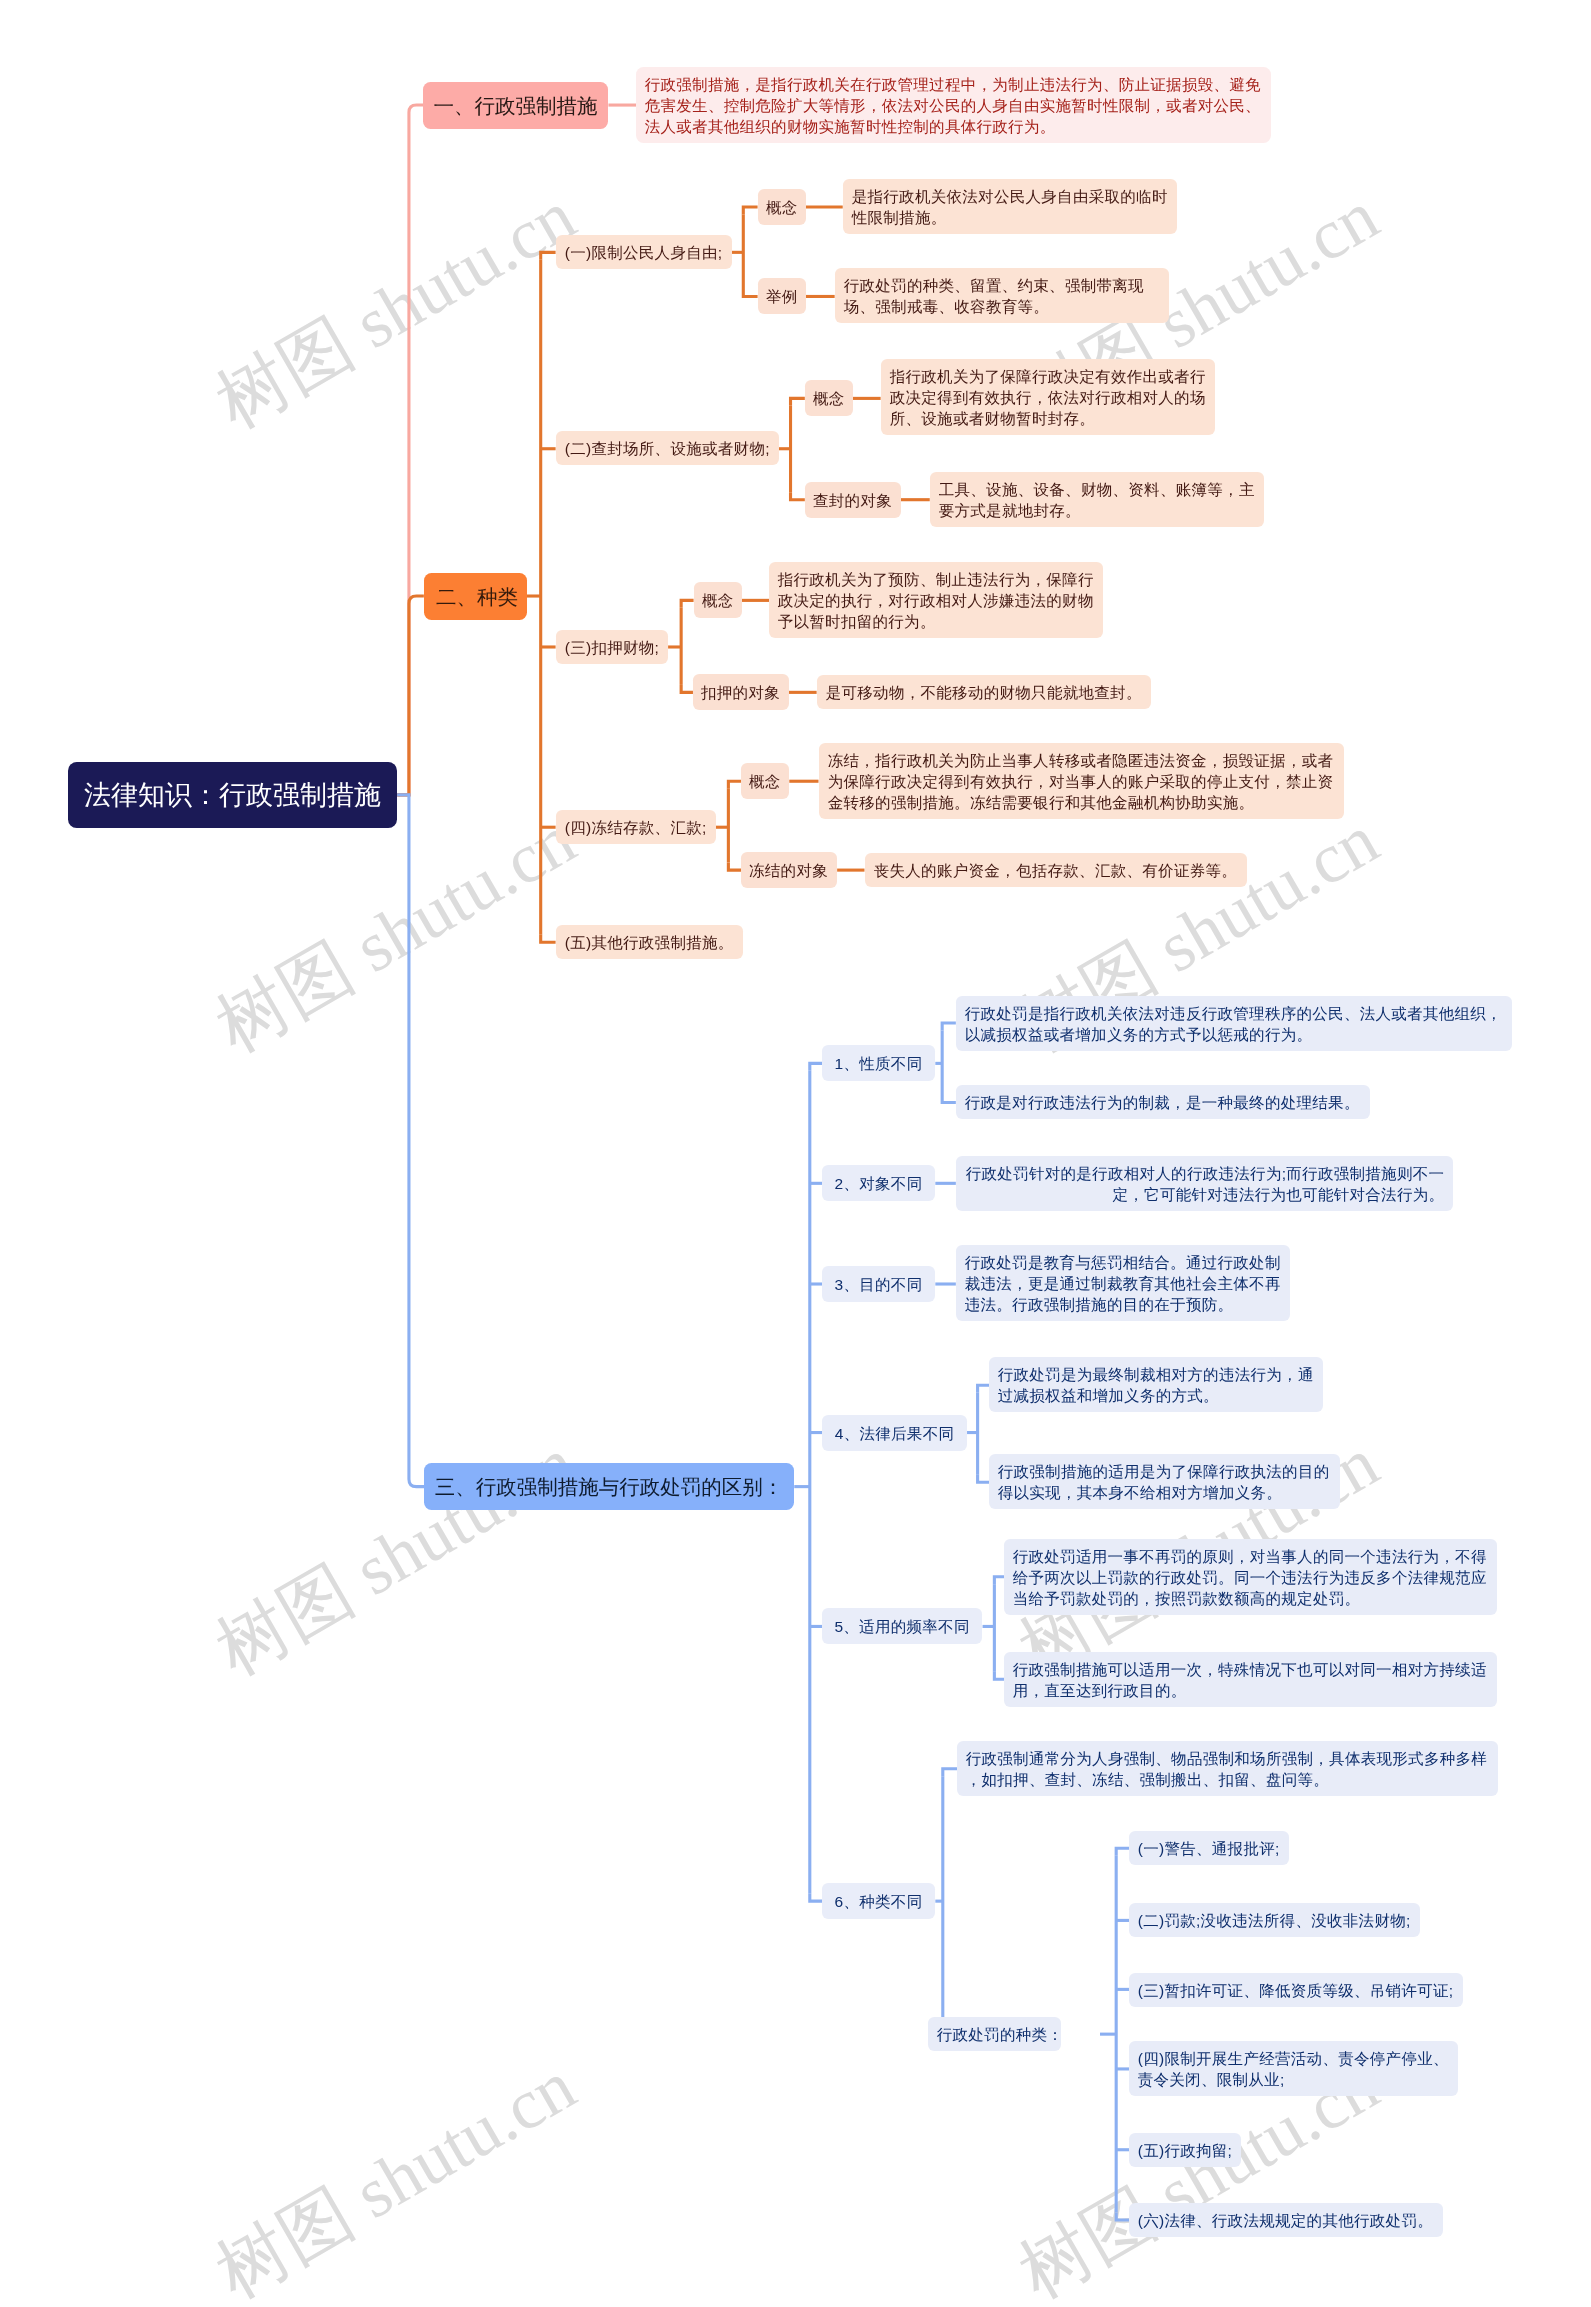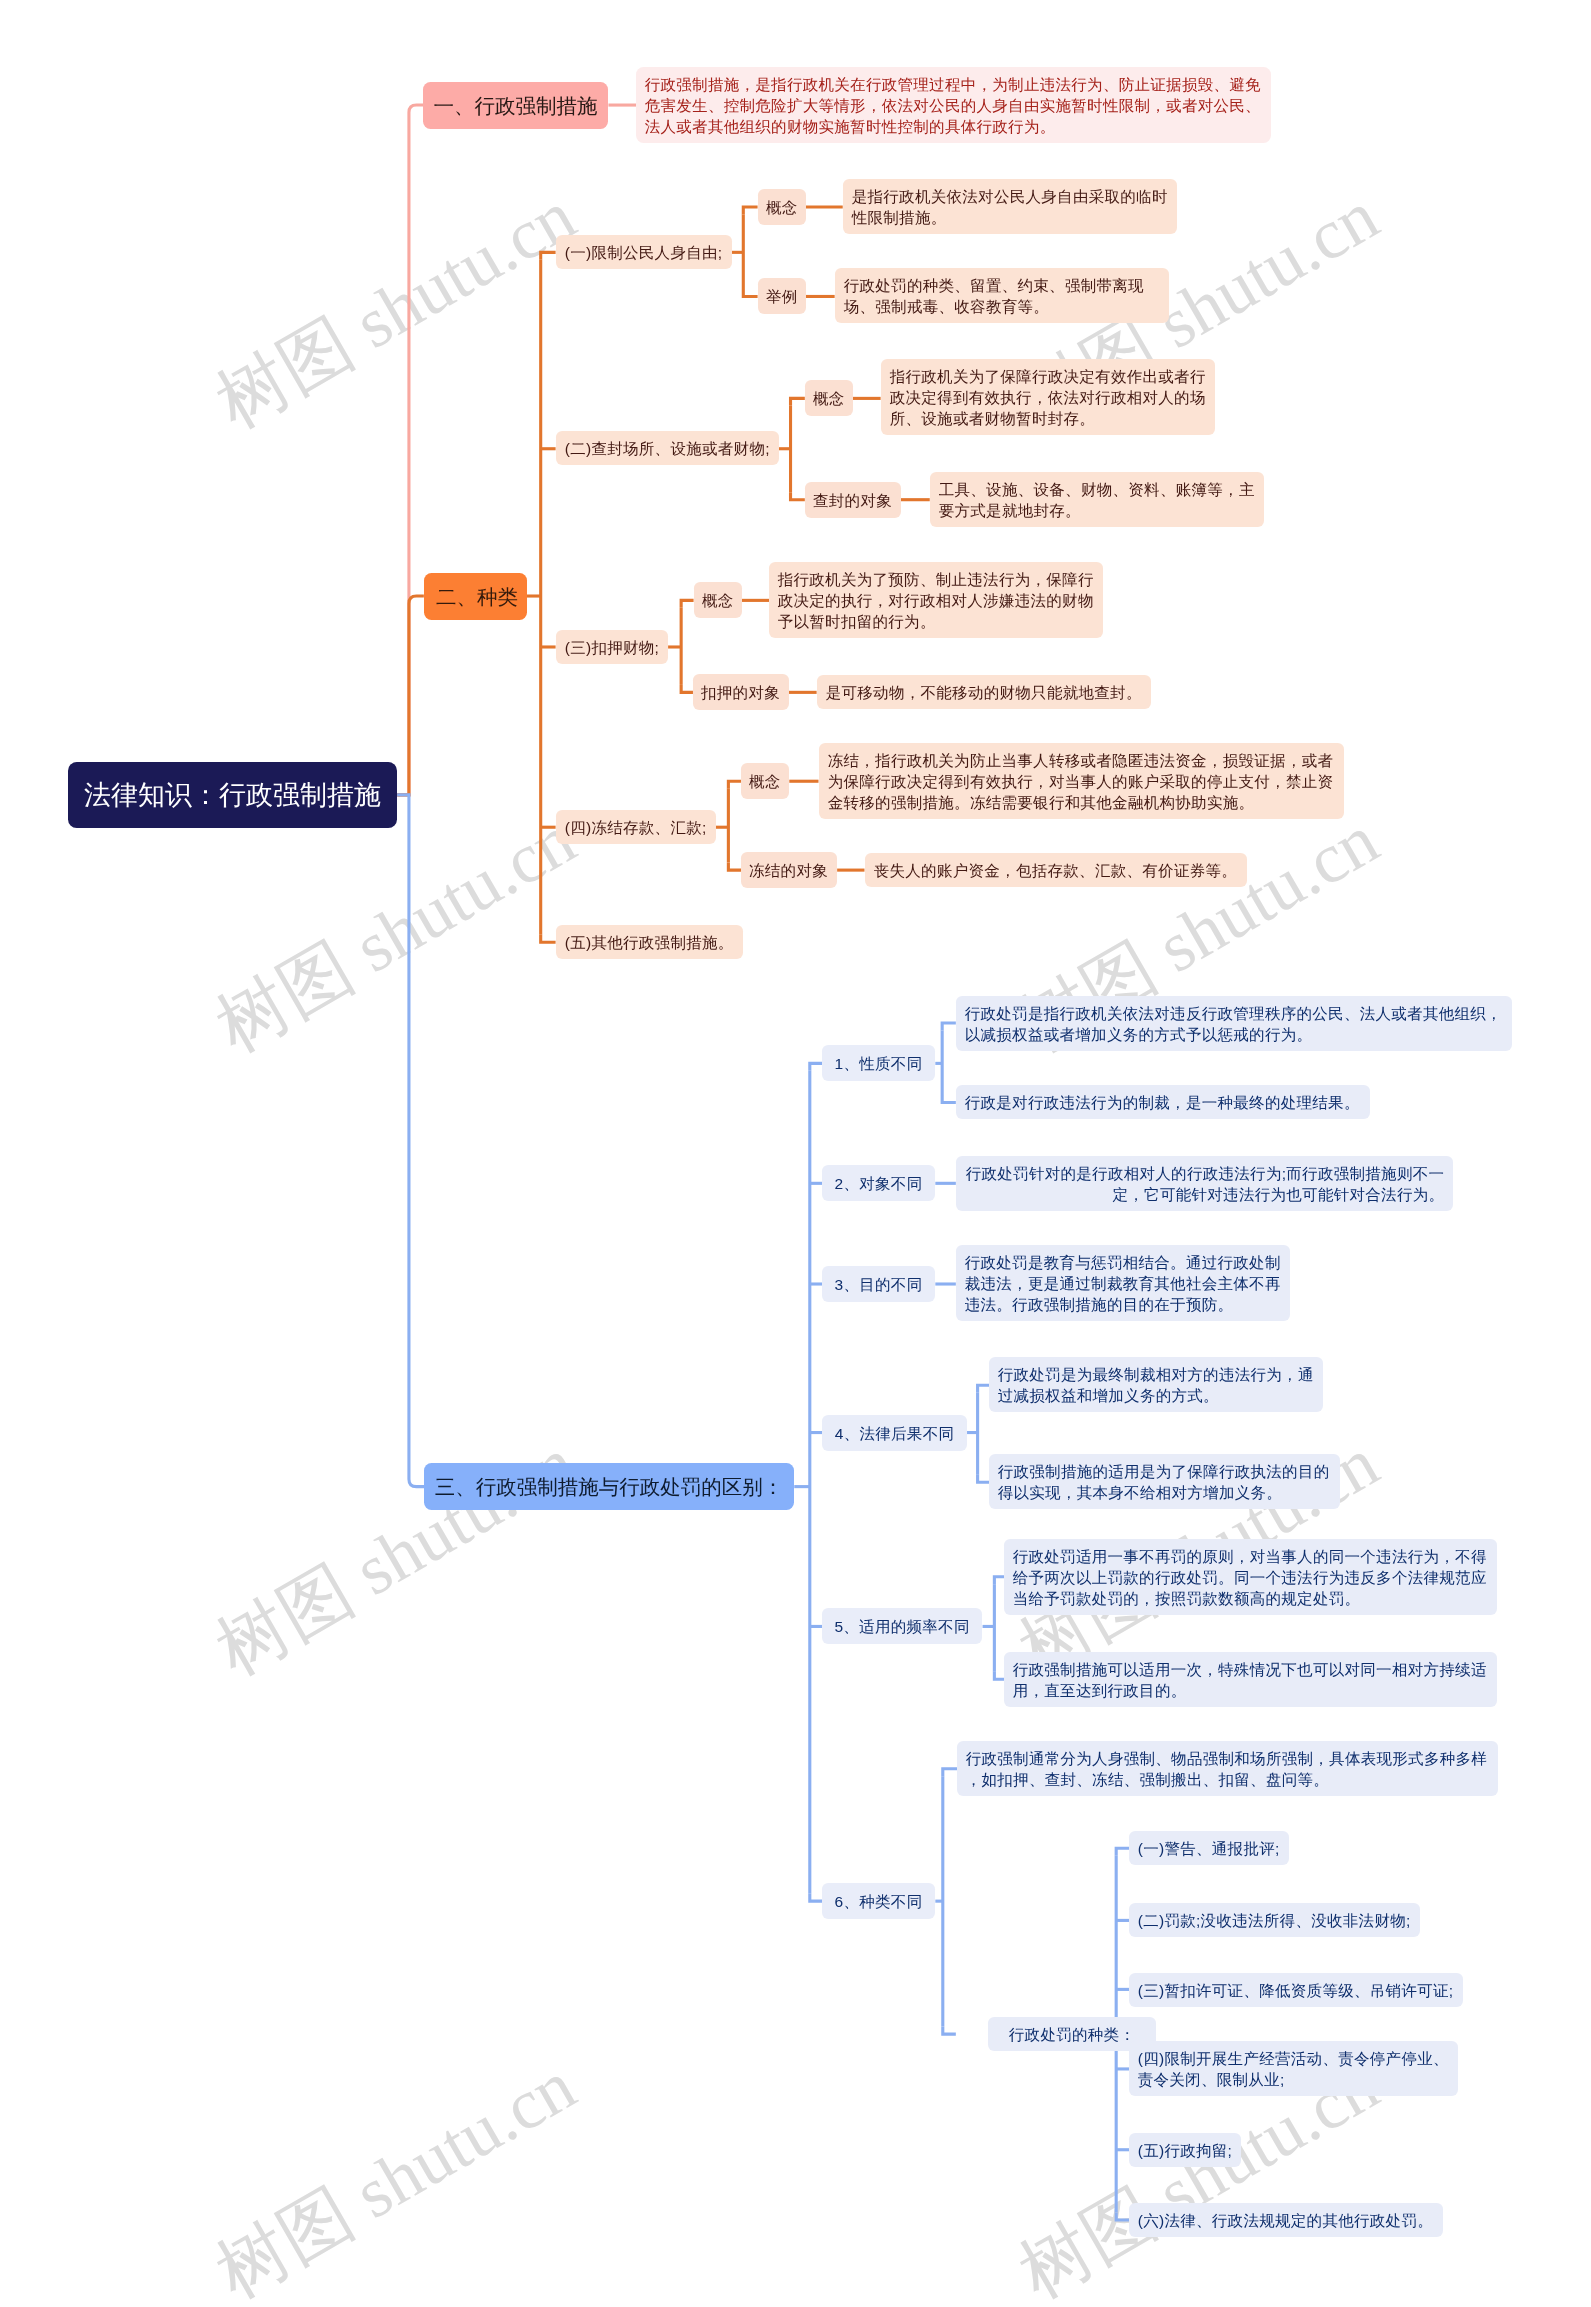--- a/index.html
+++ b/index.html
@@ -168,21 +168,21 @@
 得以实现，其本身不给相对方增加义务。</span></div>
   <div class="node s-bl2" id="nd-m5" style="left: 822px; top: 1608px; width: 160px; height: 36px;"><span>5、适用的频率不同</span></div>
   <div class="node s-bl3" id="nd-y7" style="left: 1004px; top: 1539px; width: 493px; height: 76px;"><span>行政处罚适用一事不再罚的原则，对当事人的同一个违法行为，不得
 给予两次以上罚款的行政处罚。同一个违法行为违反多个法律规范应
 当给予罚款处罚的，按照罚款数额高的规定处罚。</span></div>
   <div class="node s-bl3" id="nd-y8" style="left: 1004px; top: 1652px; width: 493px; height: 55px;"><span>行政强制措施可以适用一次，特殊情况下也可以对同一相对方持续适
 用，直至达到行政目的。</span></div>
   <div class="node s-bl2" id="nd-m6" style="left: 822px; top: 1883px; width: 113px; height: 36px;"><span>6、种类不同</span></div>
   <div class="node s-bl3" id="nd-y9" style="left: 957px; top: 1741px; width: 541px; height: 55px;"><span>行政强制通常分为人身强制、物品强制和场所强制，具体表现形式多种多样
 ，如扣押、查封、冻结、强制搬出、扣留、盘问等。</span></div>
-  <div class="node s-bl3" id="nd-m7" style="left: 988px; top: 2017px; width: 168px; height: 34px; text-align: center;"><span>行政处罚的种类：</span></div>
+  <div class="node s-bl3" id="nd-m7" style="left: 928px; top: 2017px; width: 133px; height: 34px; text-align: center;"><span>行政处罚的种类：</span></div>
   <div class="node s-bl4" id="nd-z1" style="left: 1129px; top: 1831px; width: 160px; height: 34px;"><span>(一)警告、通报批评;</span></div>
   <div class="node s-bl4" id="nd-z2" style="left: 1129px; top: 1903px; width: 291px; height: 34px;"><span>(二)罚款;没收违法所得、没收非法财物;</span></div>
   <div class="node s-bl4" id="nd-z3" style="left: 1129px; top: 1973px; width: 334px; height: 34px;"><span>(三)暂扣许可证、降低资质等级、吊销许可证;</span></div>
   <div class="node s-bl4" id="nd-z4" style="left: 1129px; top: 2041px; width: 329px; height: 55px;"><span>(四)限制开展生产经营活动、责令停产停业、
 责令关闭、限制从业;</span></div>
   <div class="node s-bl4" id="nd-z5" style="left: 1129px; top: 2133px; width: 112px; height: 34px;"><span>(五)行政拘留;</span></div>
   <div class="node s-bl4" id="nd-z6" style="left: 1129px; top: 2203px; width: 314px; height: 34px;"><span>(六)法律、行政法规规定的其他行政处罚。</span></div>
 </div>
 
 

